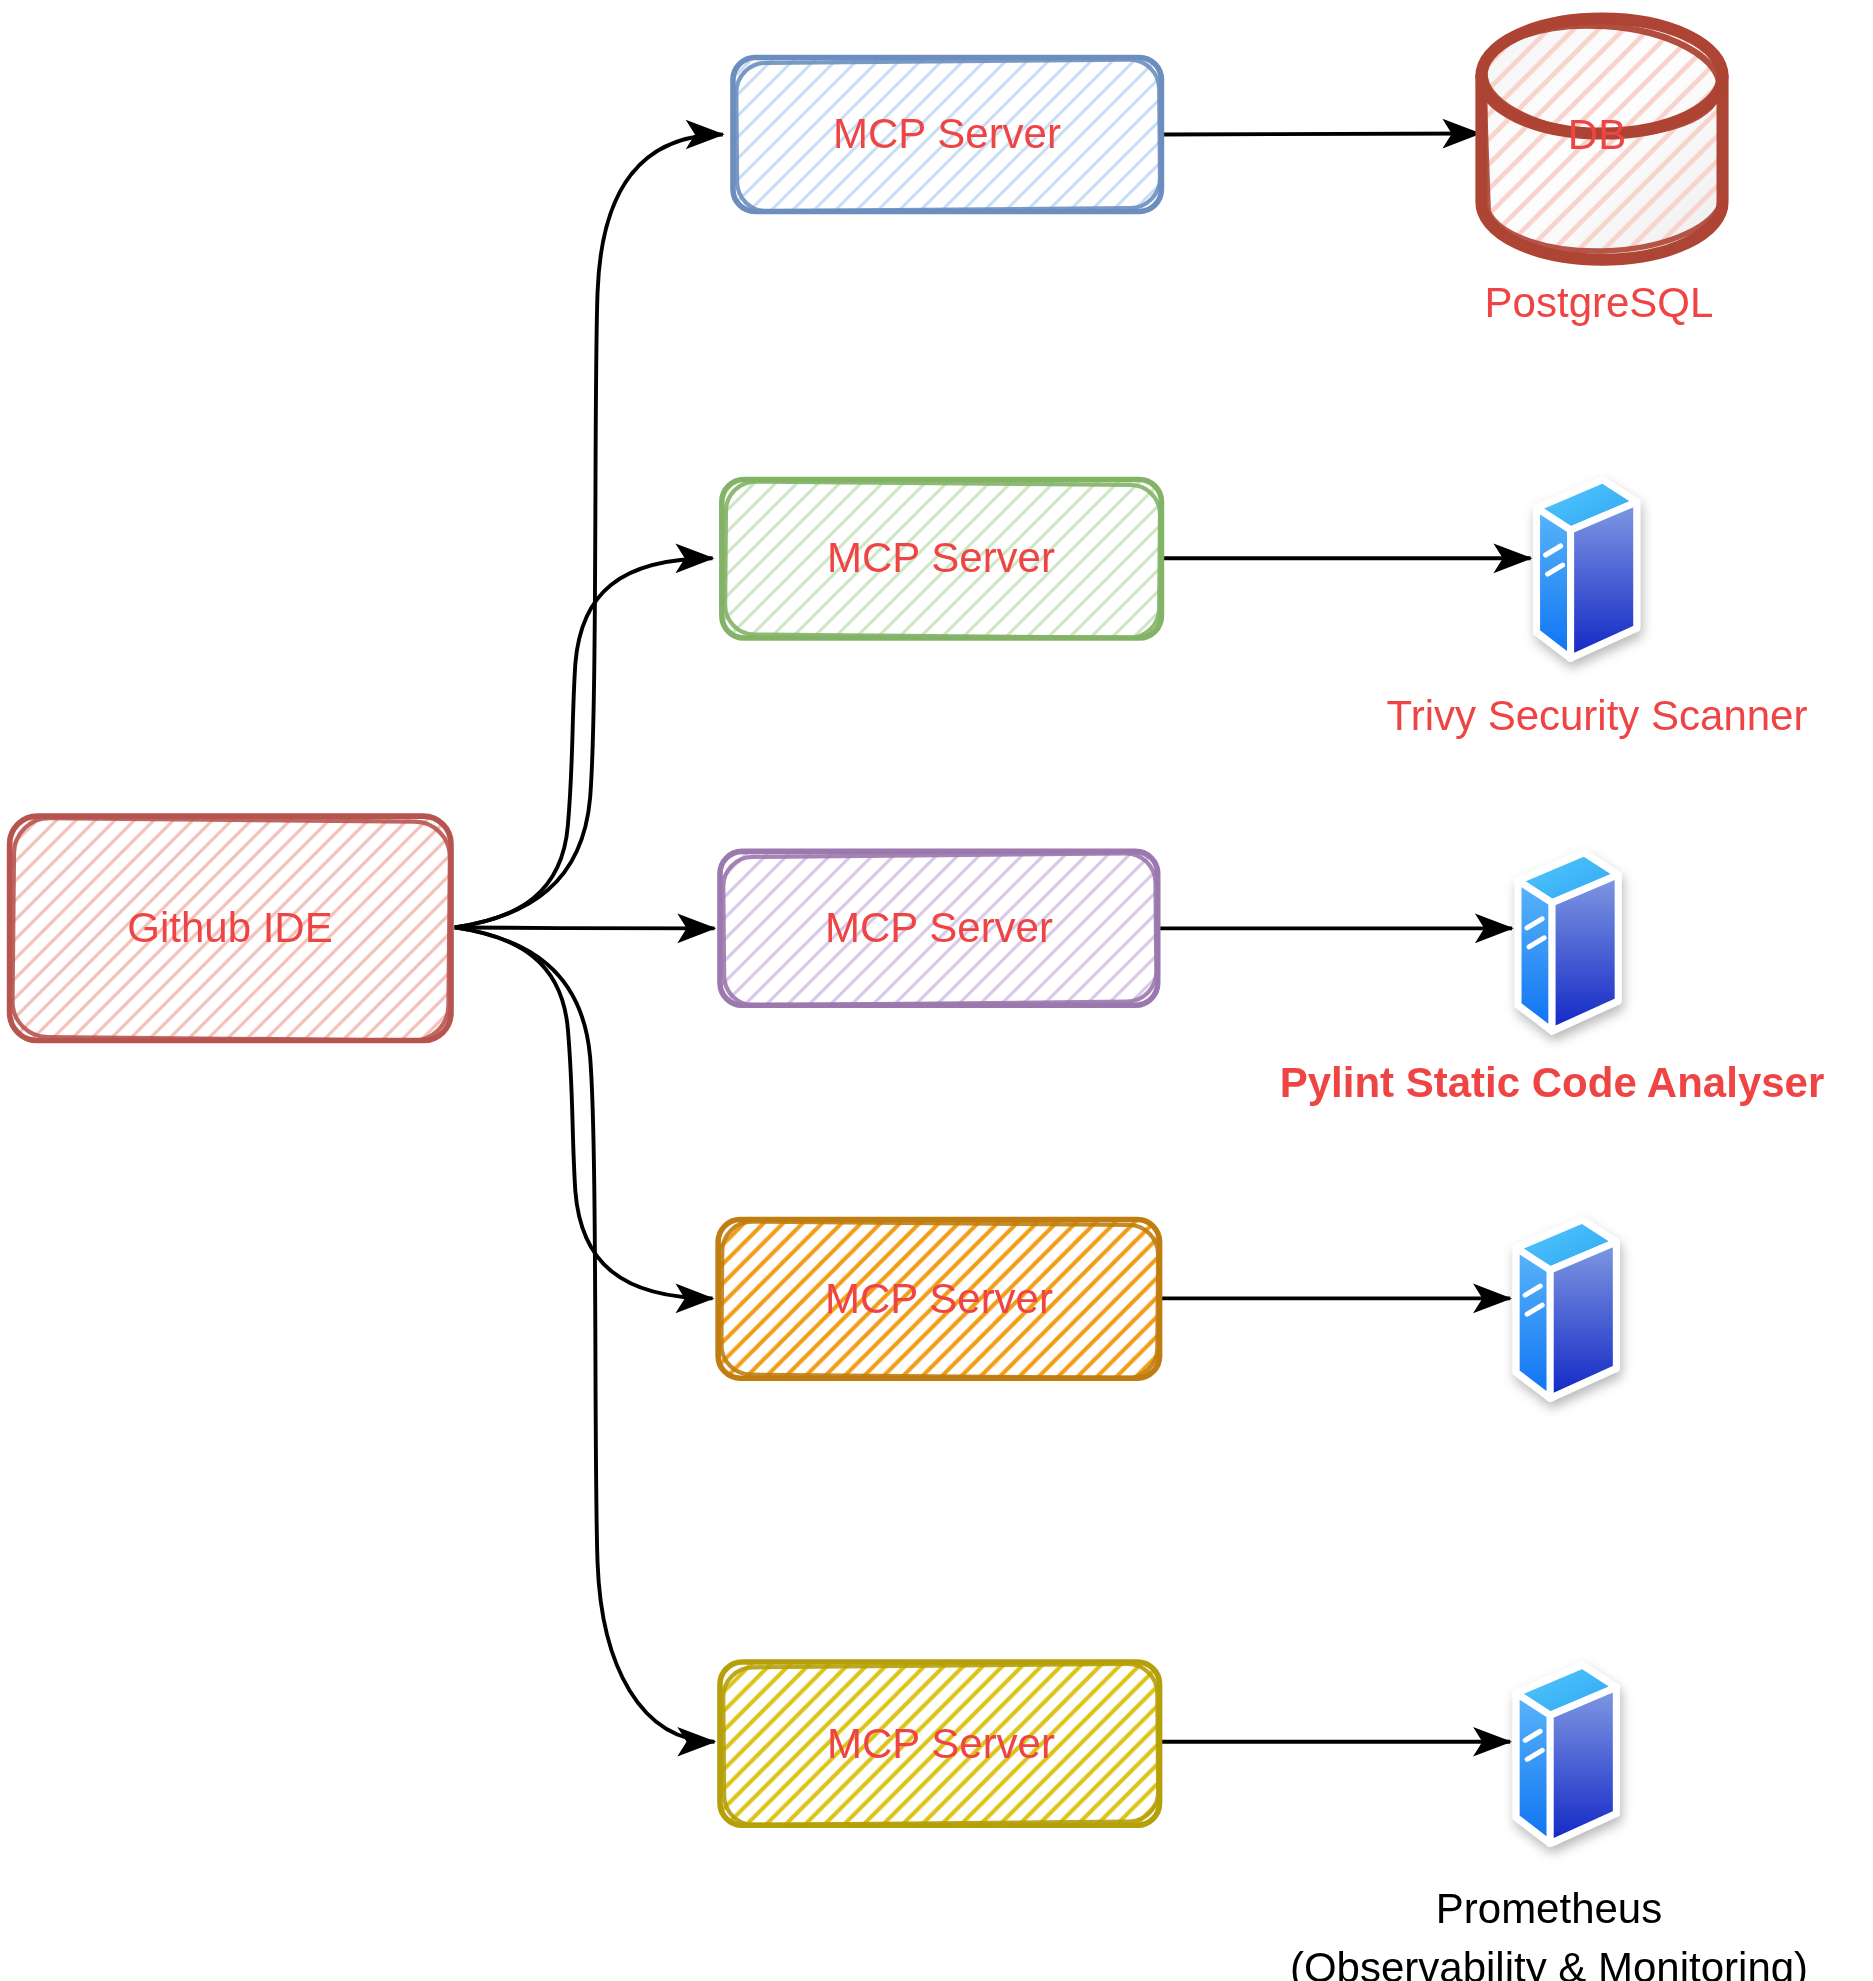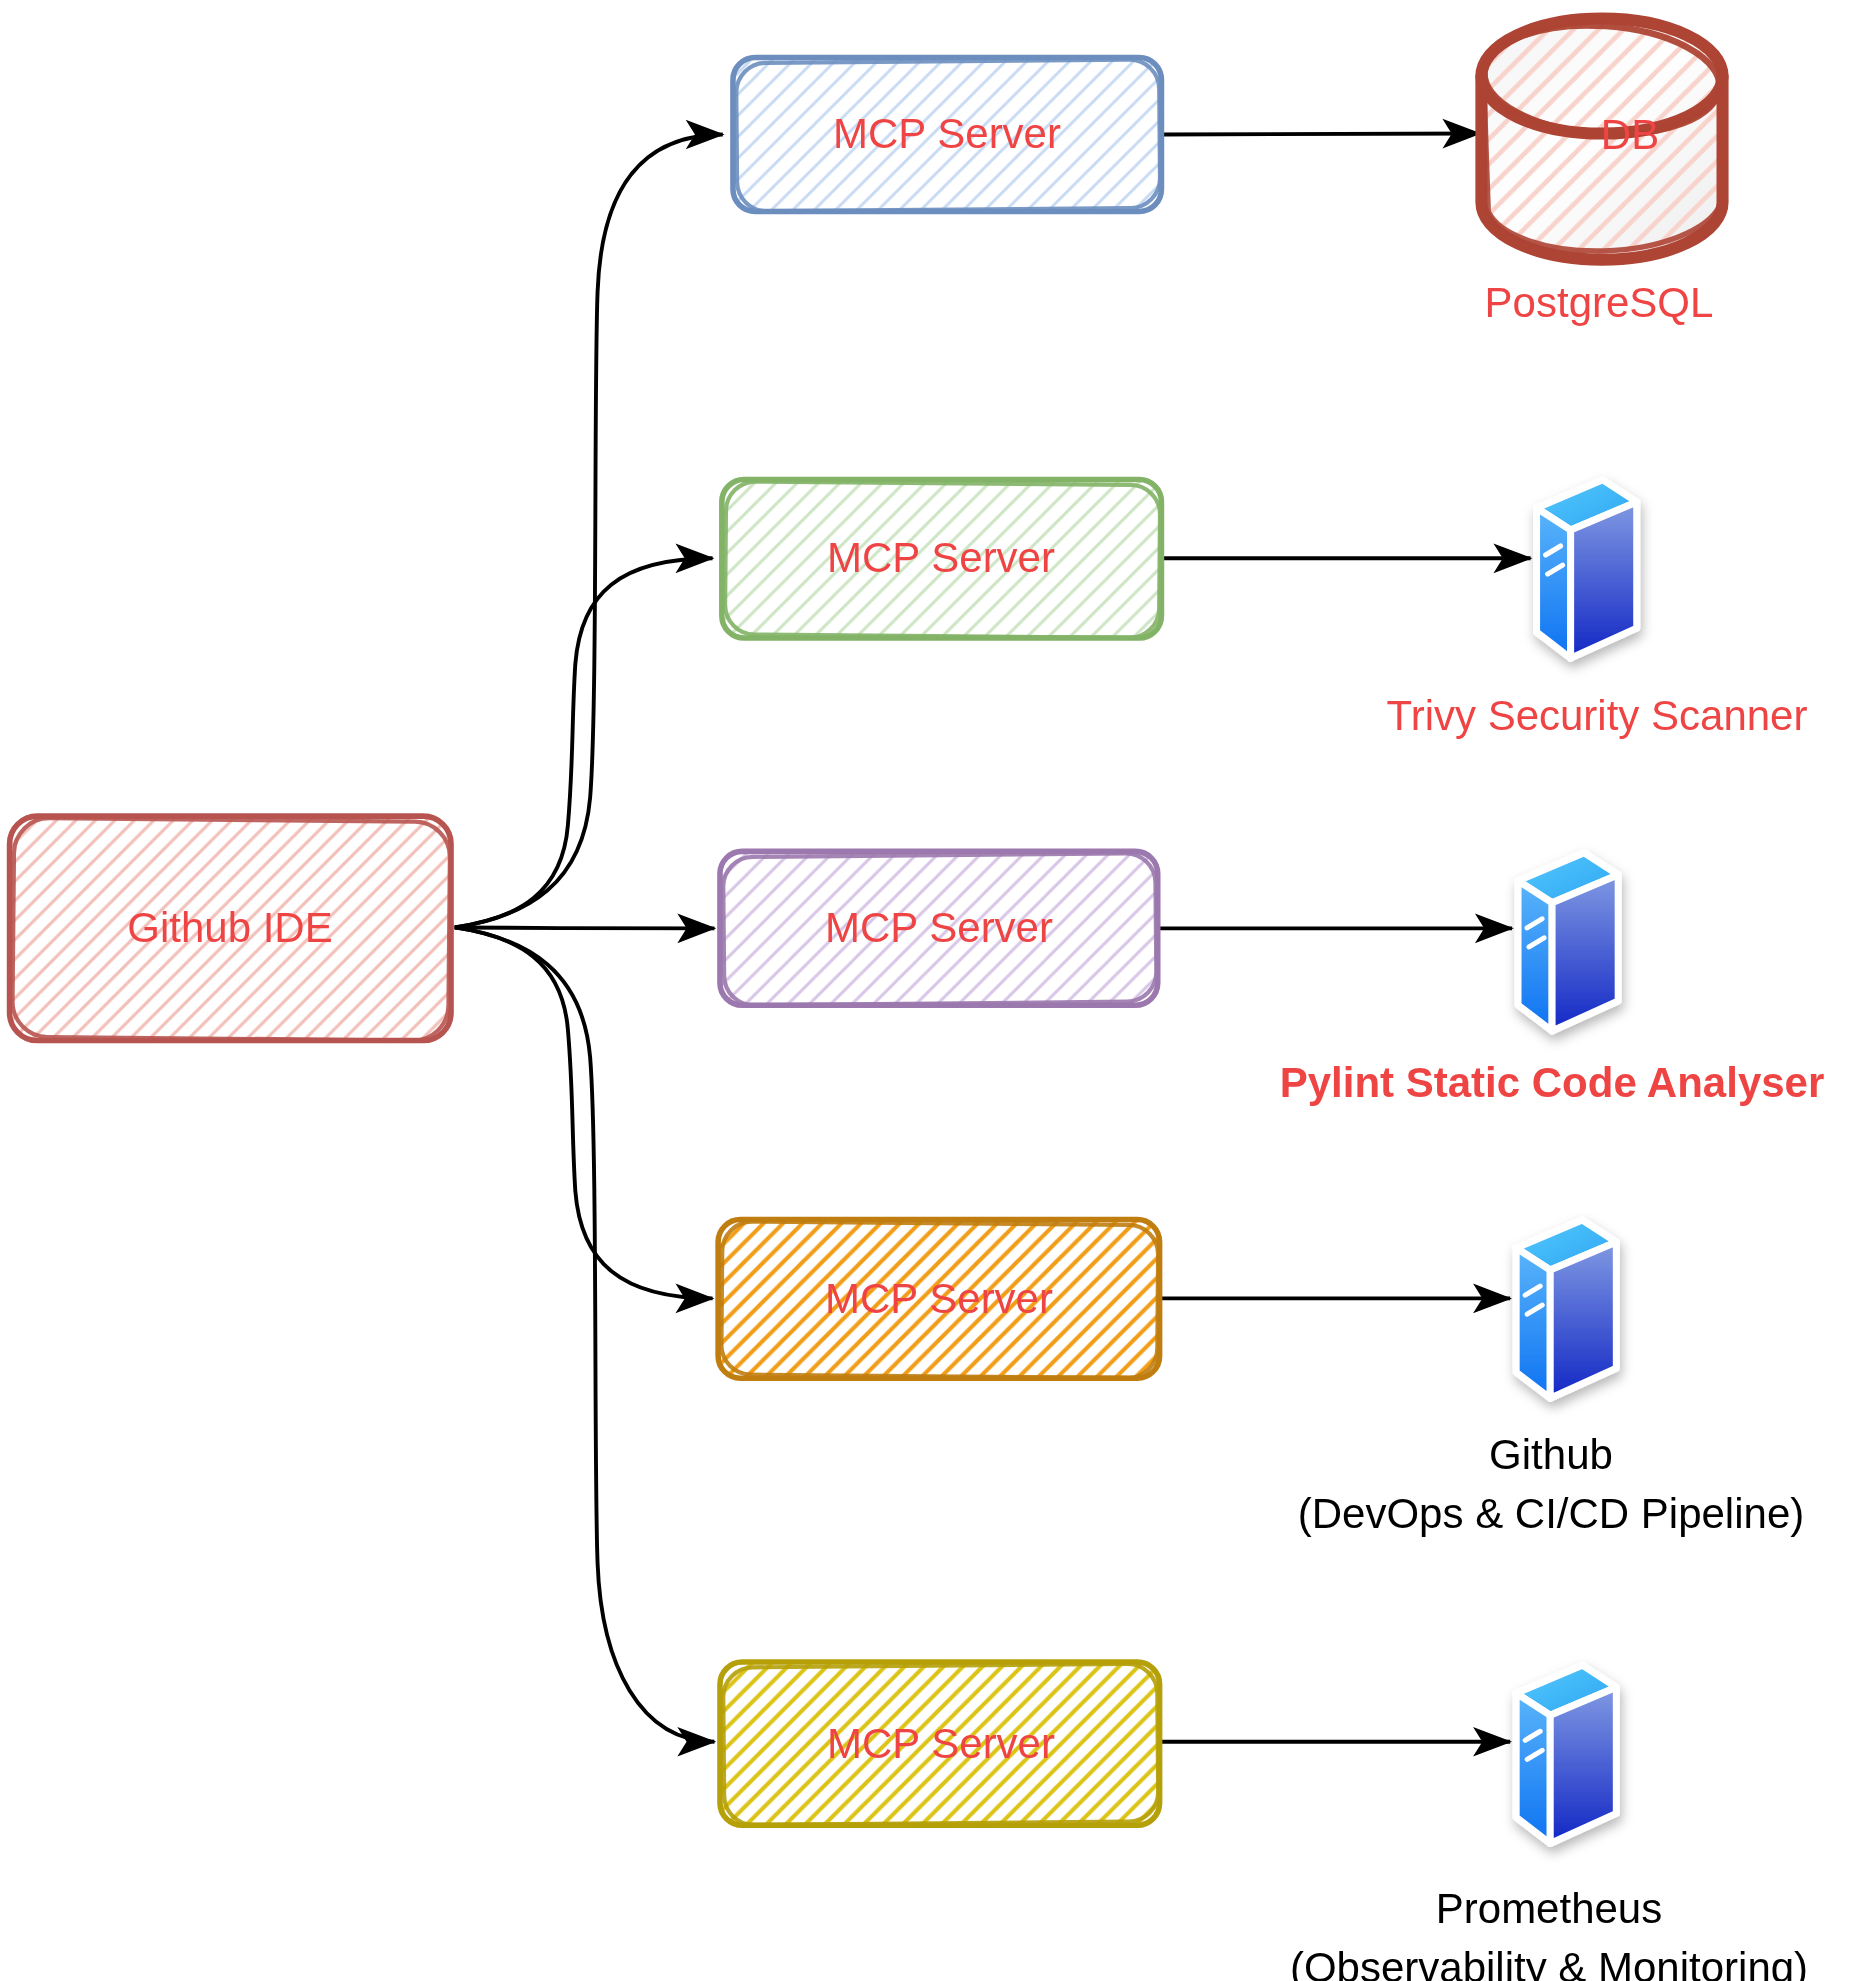--- a/index.html
+++ b/index.html
@@ -163,30 +163,26 @@
 </svg>
 
 <div class="lbl" style="left:230px;top:928px;">Github IDE</div>
 
 <div class="lbl" style="left:947px;top:134px;">MCP Server</div>
 <div class="lbl" style="left:941px;top:558px;">MCP Server</div>
 <div class="lbl" style="left:939px;top:928px;">MCP Server</div>
 <div class="lbl" style="left:939px;top:1299px;">MCP Server</div>
 <div class="lbl" style="left:941px;top:1744px;">MCP Server</div>
 
-<div class="lbl" style="left:1630px;top:135px;">DB</div>
+<div class="lbl" style="left:1597px;top:135px;">DB</div>
 <div class="lbl" style="left:1599px;top:303px;">PostgreSQL</div>
 
 <div class="lbl" style="left:1597px;top:716px;">Trivy Security Scanner</div>
 <div class="lbl" style="left:1552px;top:1083px;font-weight:bold;">Pylint Static Code Analyser</div>
 
-<div class="cap" style="left:1551px;top:1425px;">
-  <div>Github</div>
-  <div>(DevOps &amp; CI/CD Pipeline)</div>
-</div>
 
 <div class="cap" style="left:1549px;top:1879px;">
   <div>Prometheus</div>
   <div>(Observability &amp; Monitoring)</div>
 </div>
 
 </div>
 
 
 </body></html>

